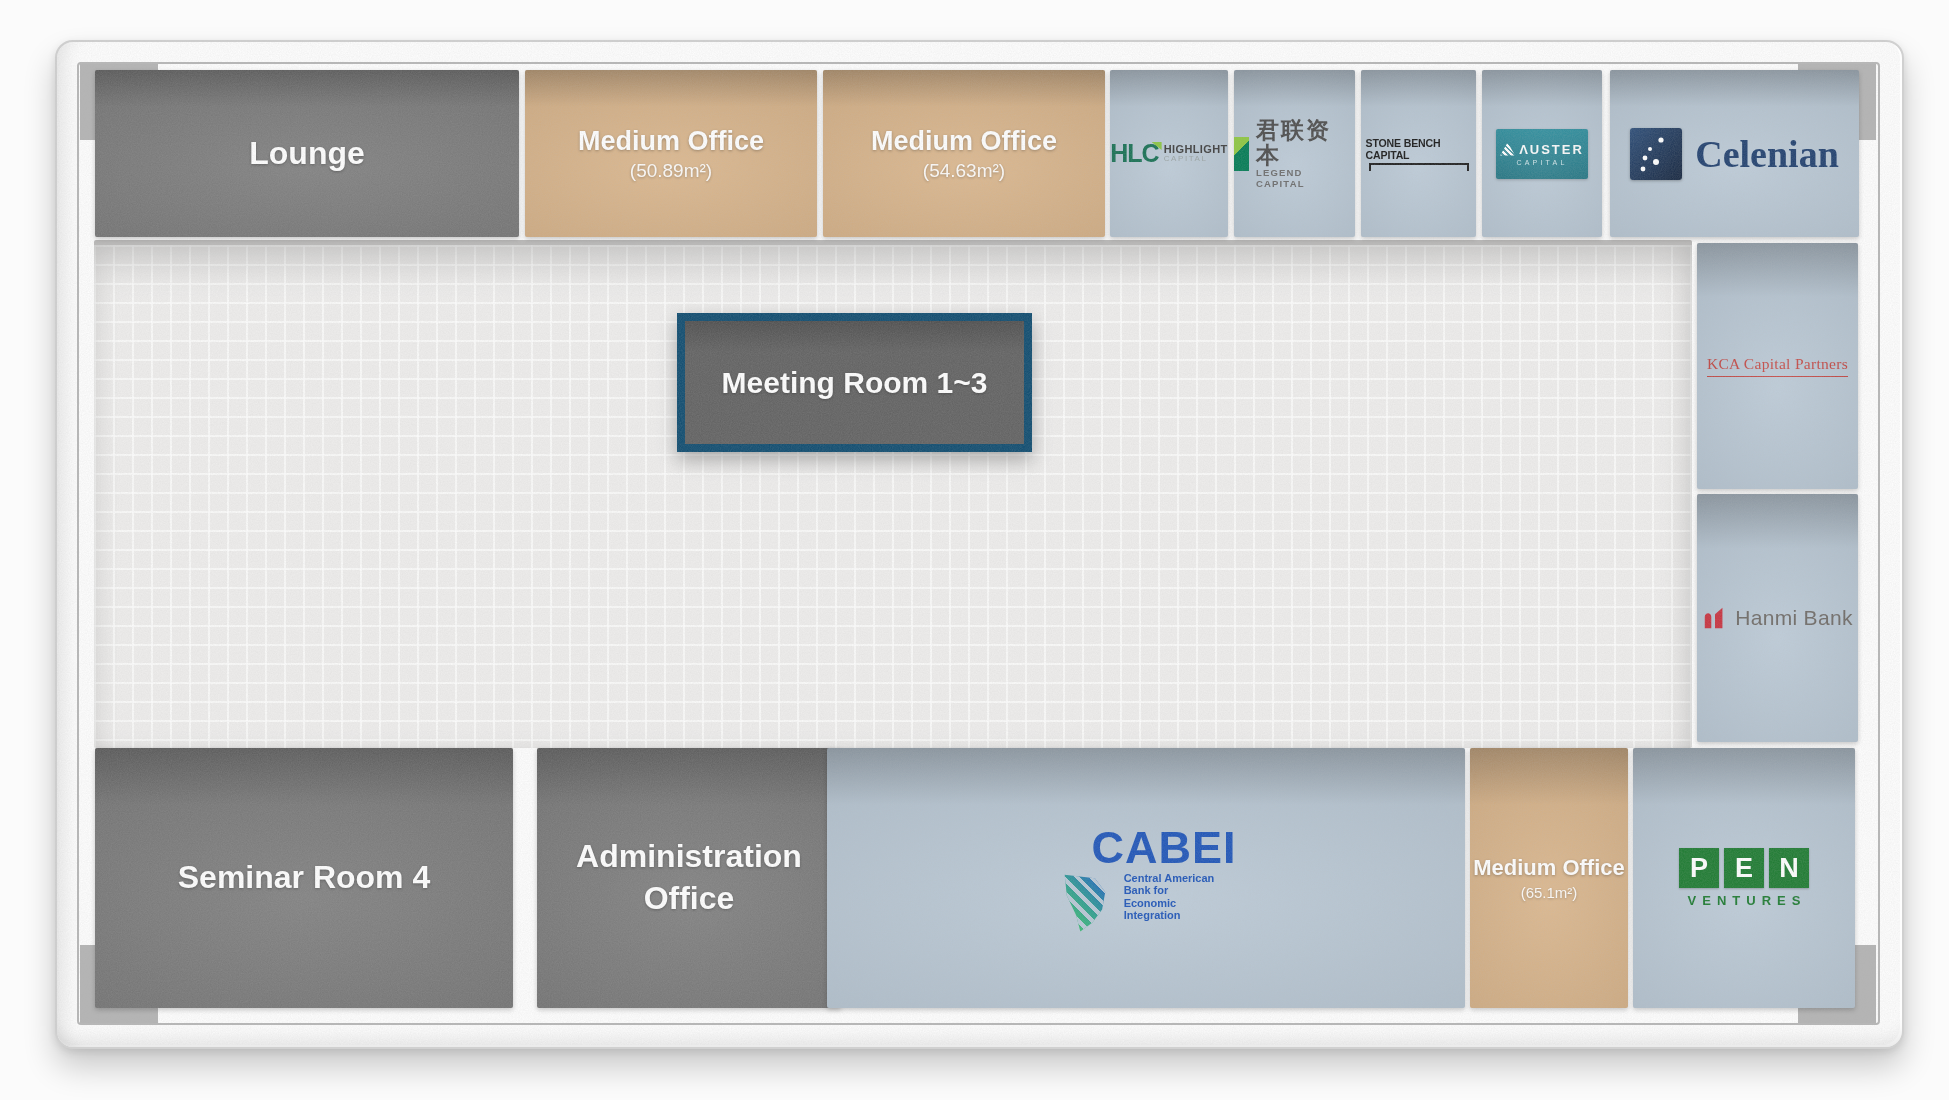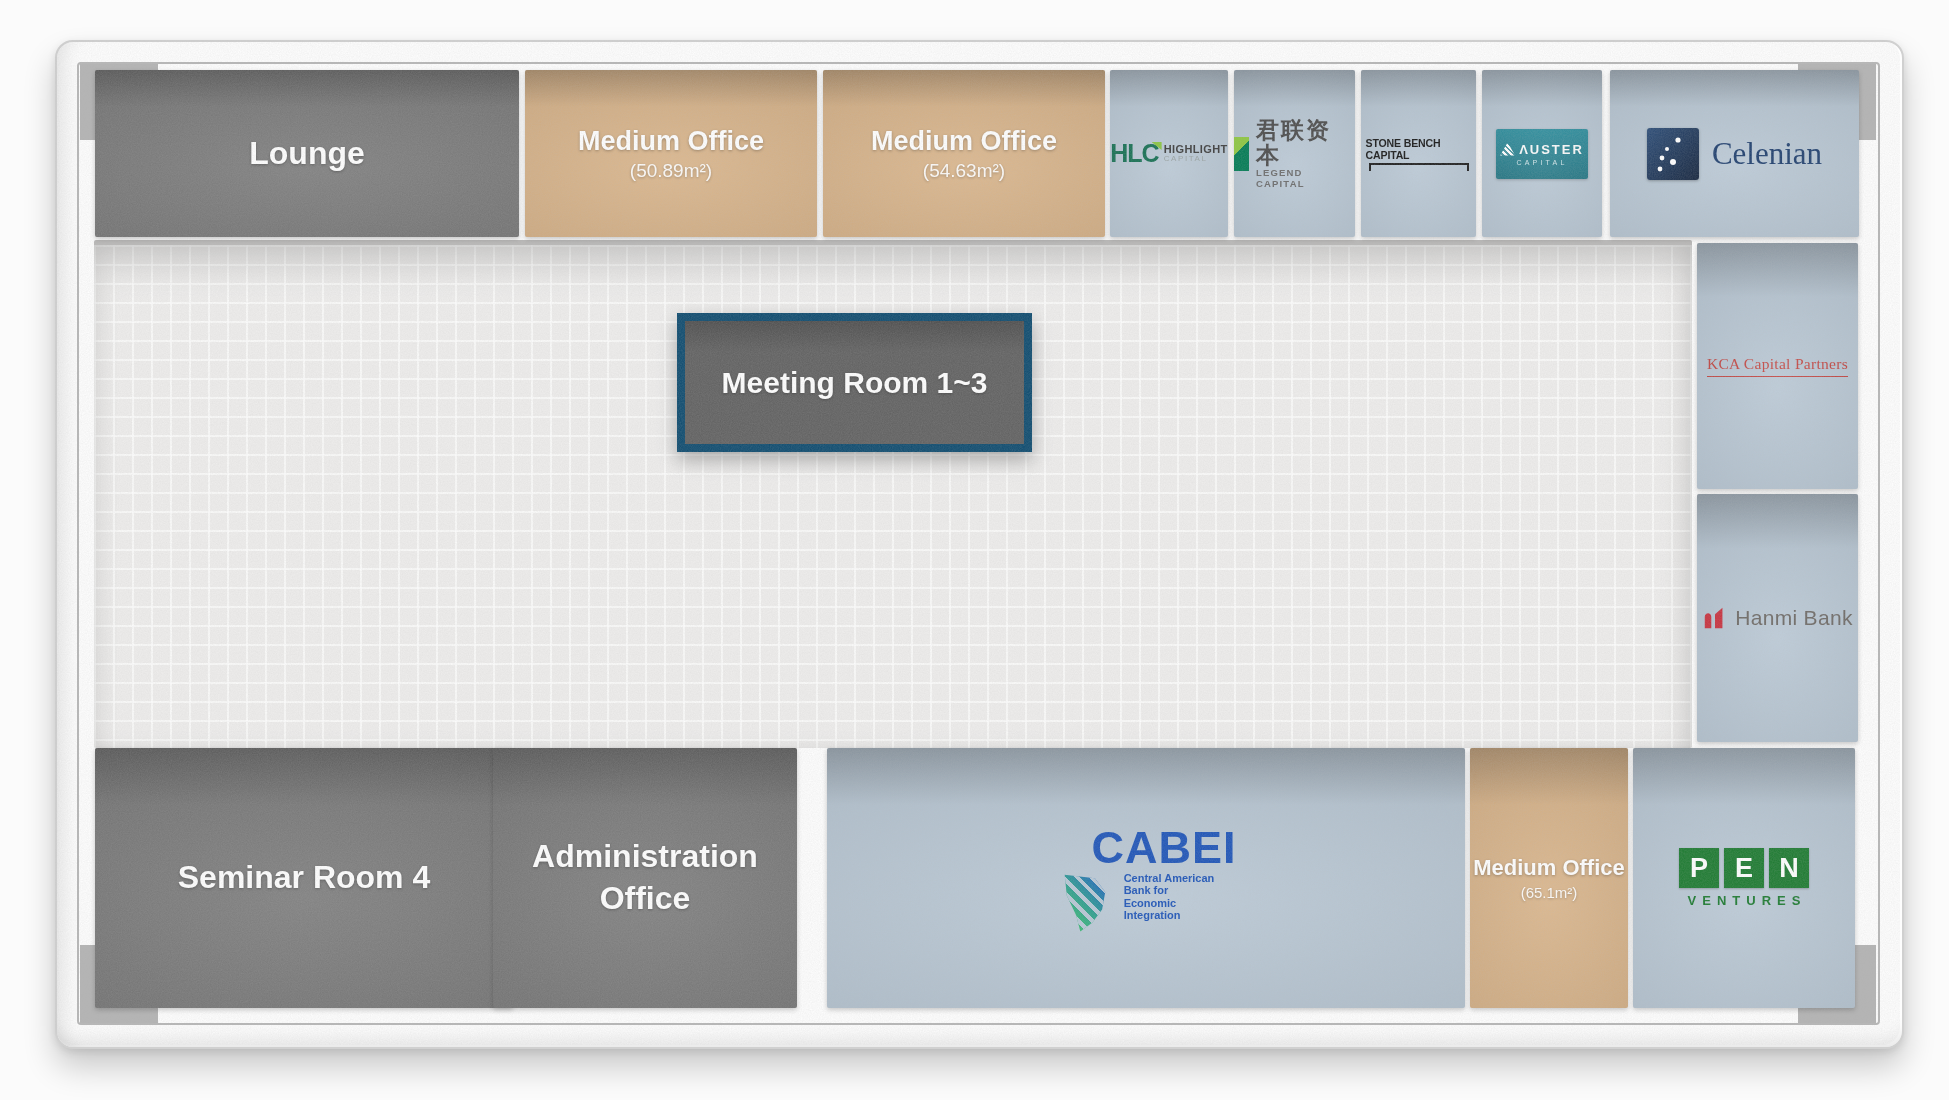--- a/index.html
+++ b/index.html
@@ -62,21 +62,21 @@
        background:#0c4a6e;padding:0;box-shadow:0 8px 18px rgba(0,0,0,.30);
        display:flex;}
   .meeting-inner{position:relative;flex:1;margin:8px;background:#606060;display:flex;
        align-items:center;justify-content:center;overflow:hidden;}
   .meeting-inner::before{content:'';position:absolute;inset:0;
        background:linear-gradient(180deg,rgba(0,0,0,.20),rgba(0,0,0,0) 25%);}
   .meeting-inner .roomlabel{font-size:30px;}
 
   
   .seminar{left:95px;top:748px;width:418px;height:260px;}
-  .admin{left:493px;top:748px;width:304px;height:260px;}
+  .admin{left:537px;top:748px;width:304px;height:260px;}
   .t-cabei{left:827px;top:748px;width:638px;height:260px;}
   .med3{left:1470px;top:748px;width:158px;height:260px;}
   .t-pen{left:1633px;top:748px;width:222px;height:260px;}
   .med3 .roomlabel{font-size:22px;} .med3 .area{font-size:15px;}
   .admin .roomlabel{width:250px;}
 
   
   .logo{position:relative;display:flex;align-items:center;justify-content:center;}
 
   .hlc-row{gap:5px;}
@@ -107,22 +107,22 @@
   .auster-top{display:flex;align-items:center;gap:4px;}
   .auster-tri{width:15px;height:13px;clip-path:polygon(50% 0,100% 100%,0 100%);
         background:repeating-linear-gradient(45deg,#ffffff 0 2px,rgba(255,255,255,.15) 2px 4px);}
   .auster-w1{font-size:13px;font-weight:bold;color:#ffffff;letter-spacing:2px;}
   .auster-w2{font-size:7px;color:#cfe6ea;letter-spacing:3.2px;}
 
   .celenian-row{gap:13px;}
   .celenian-mark{width:52px;height:52px;border-radius:3px;
         background:linear-gradient(135deg,#2c4d78 0%,#14243d 100%);
         box-shadow:0 1px 3px rgba(0,0,0,.3);}
-  .celenian-name{font-family:"Liberation Serif",serif;font-weight:normal;
-        font-size:31px;color:#1f3f6e;}
+  .celenian-name{font-family:"Liberation Serif",serif;font-weight:bold;
+        font-size:38px;color:#1f3f6e;}
 
   .kca-name{font-family:"Liberation Serif",serif;font-size:15.5px;color:#c23a35;
         letter-spacing:.3px;border-bottom:1.5px solid #c23a35;padding-bottom:3px;}
 
   .hanmi-row{gap:7px;}
   .hanmi-name{font-size:21px;color:#6e6a66;font-weight:500;letter-spacing:.3px;}
 
   .cabei-col{flex-direction:column;gap:2px;}
   .cabei-abbr{font-size:45px;font-weight:bold;color:#1d54b8;letter-spacing:1px;line-height:1;margin-left:36px;}
   .cabei-row{display:flex;align-items:flex-start;gap:8px;margin-left:-14px;}

